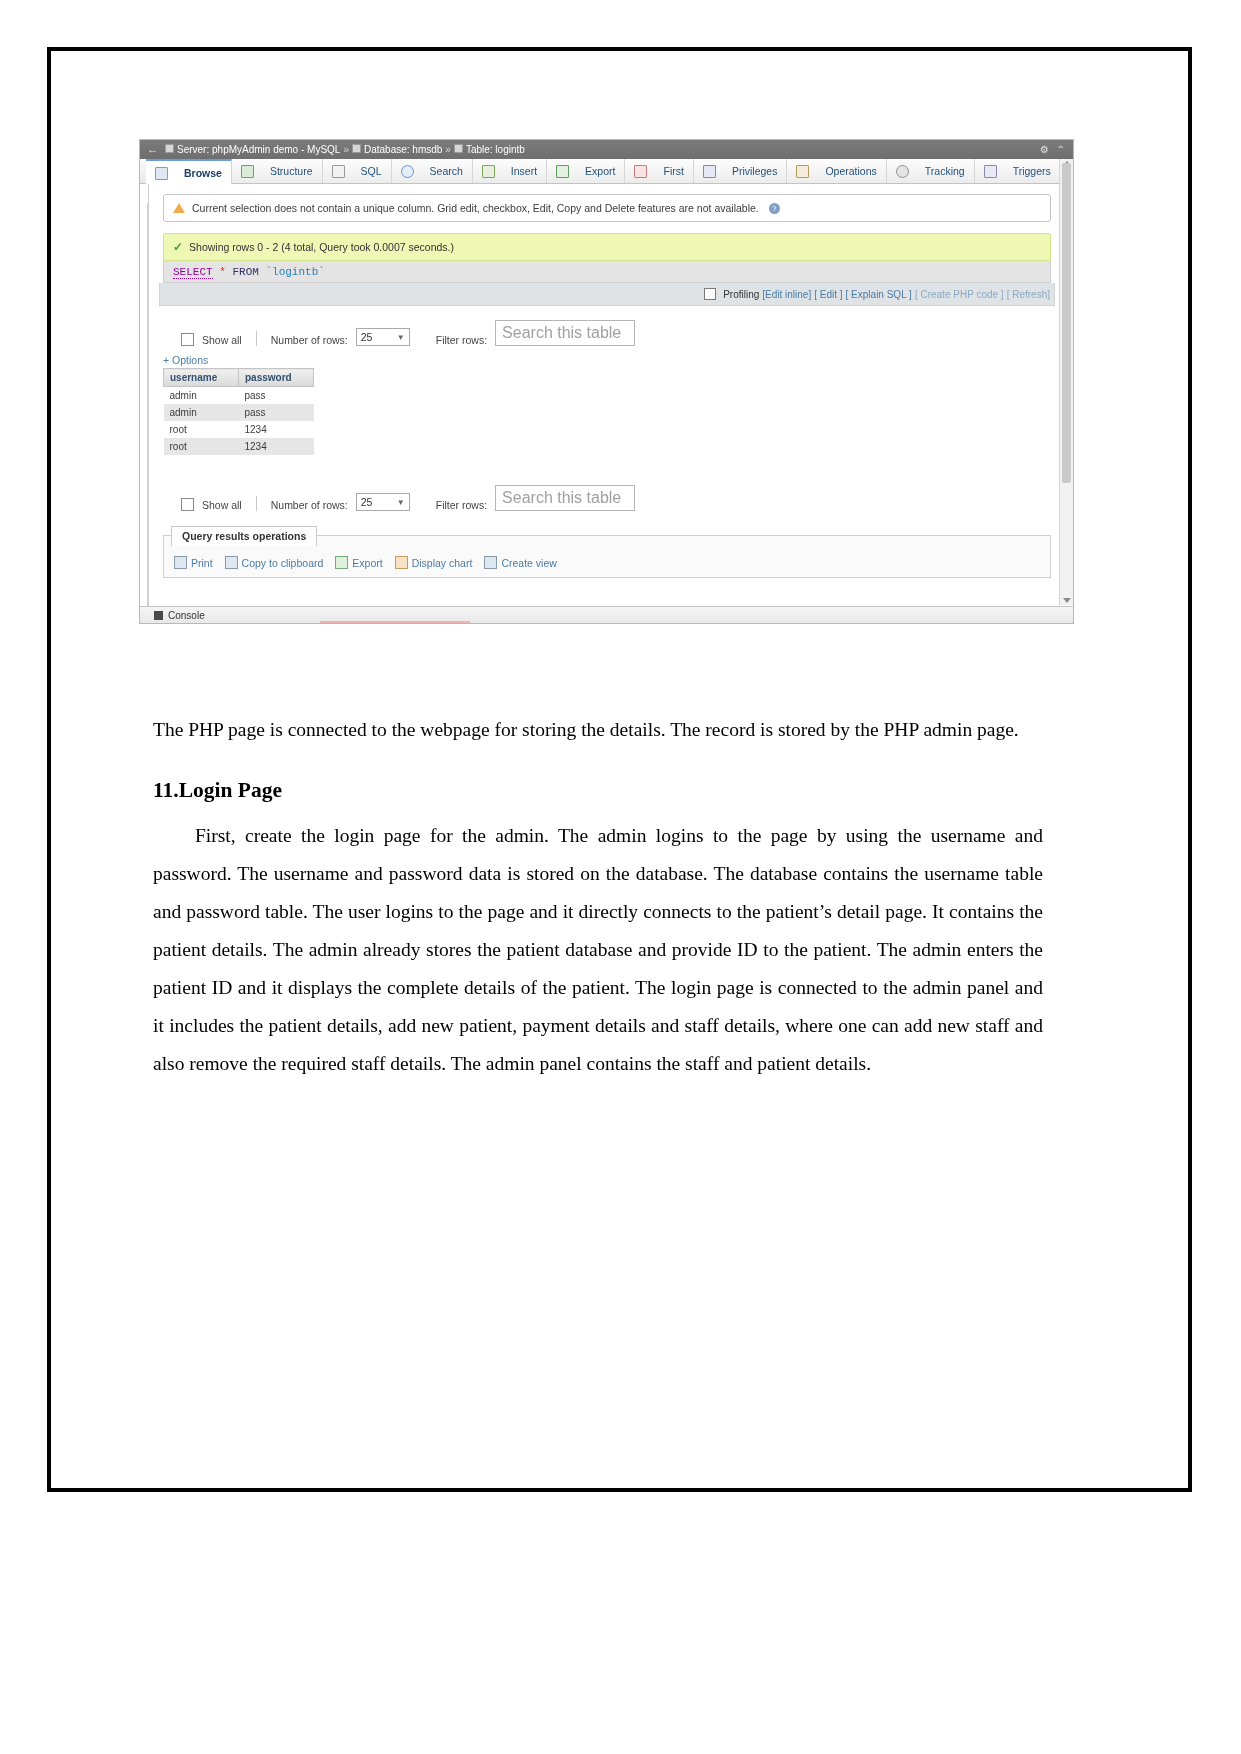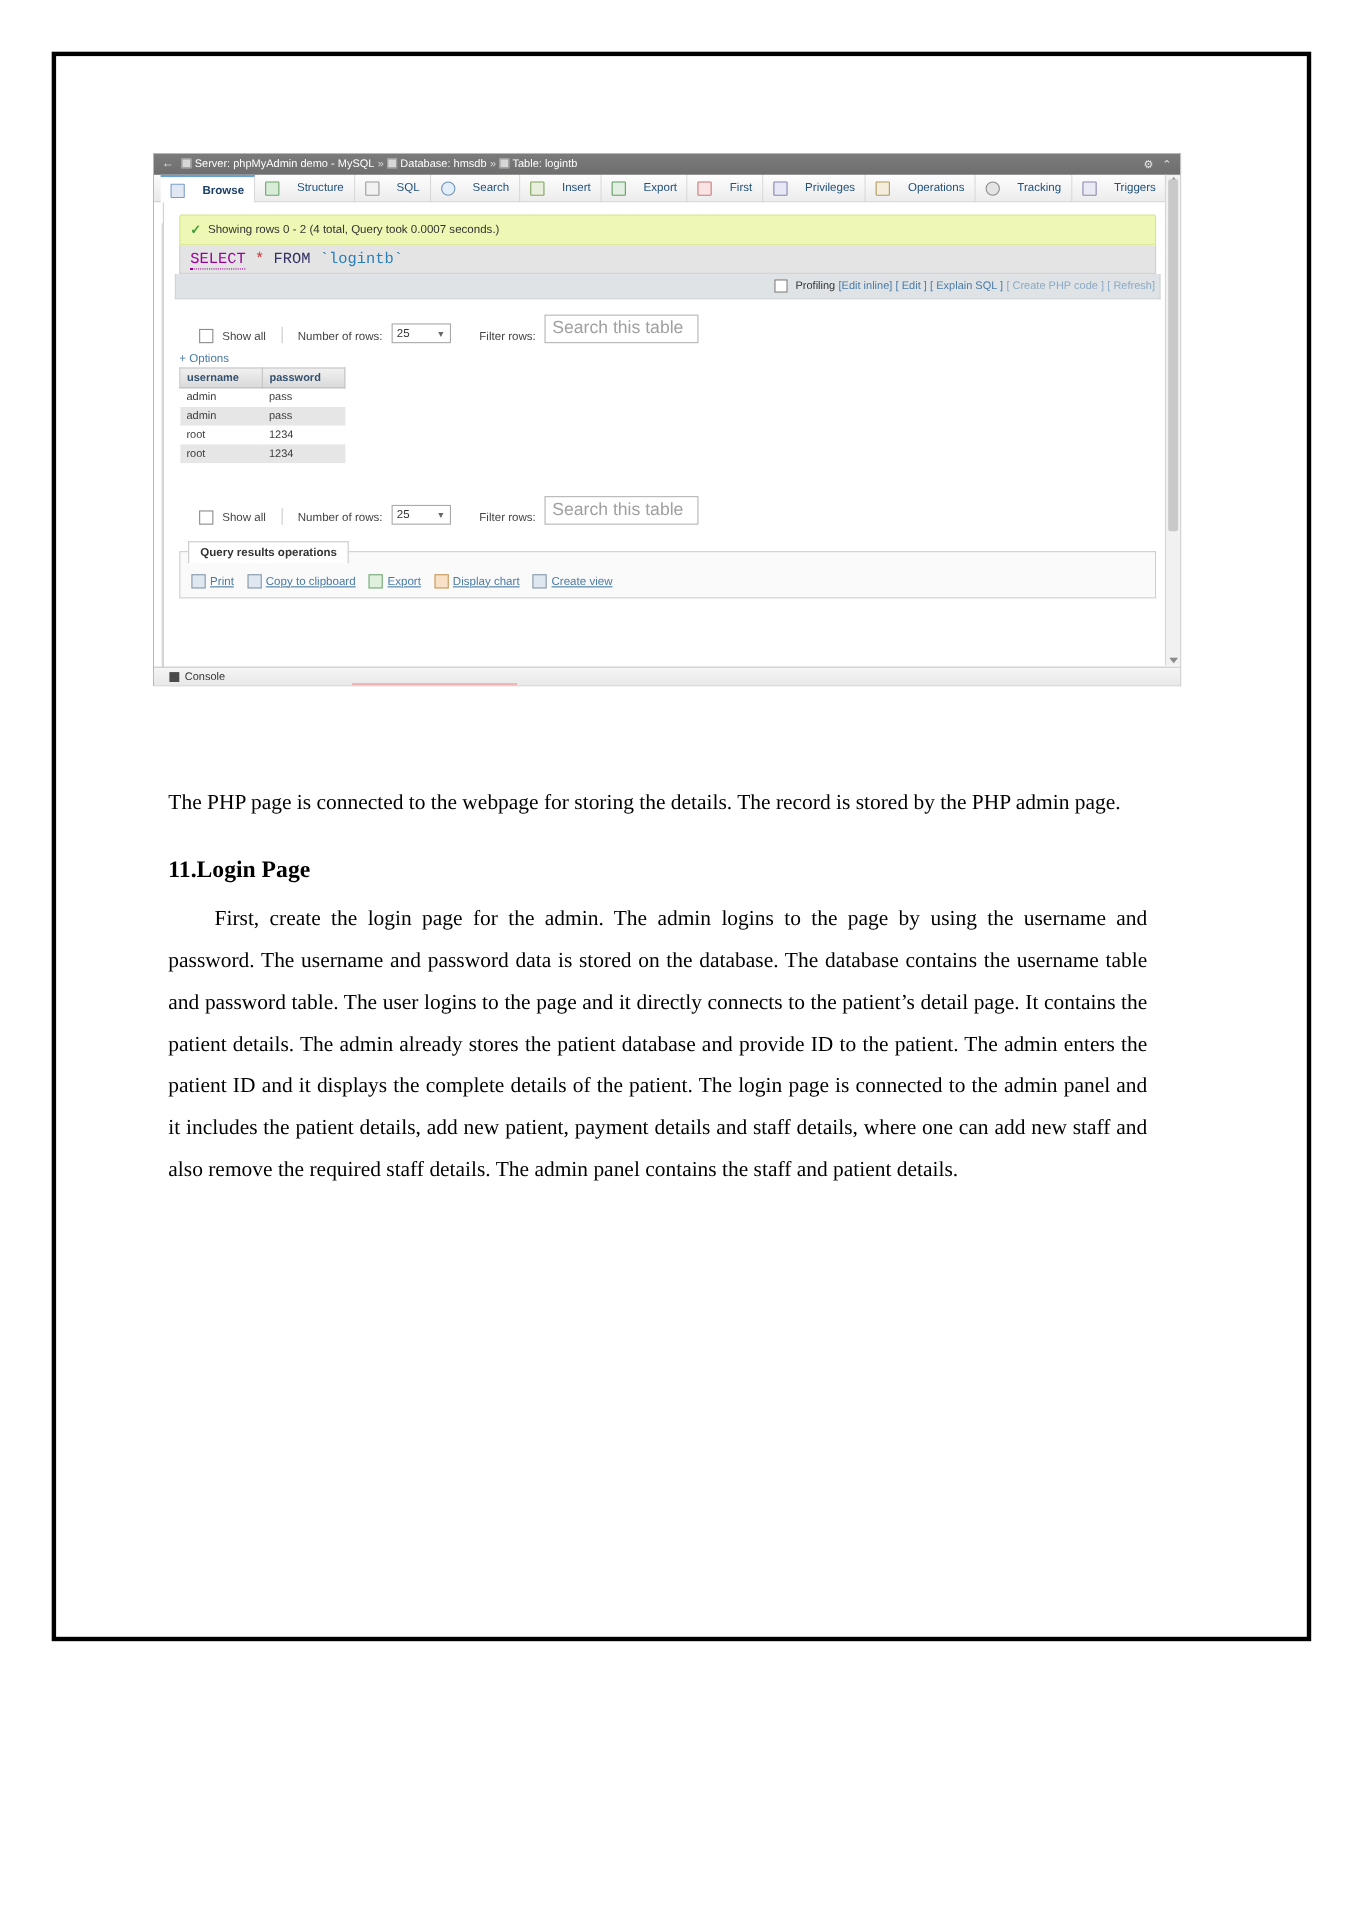--- a/index.html
+++ b/index.html
@@ -181,21 +181,21 @@
   }
   .check-icon { color:#3f9c35; font-size: 12px; font-weight: bold; }
 
   .sql-box {
     margin: 0 6px;
     background: #e4e4e4;
     border: 1px solid #d0d0d0;
     border-top: none;
     padding: 5px 9px 4px 9px;
     font-family: "Liberation Mono", monospace;
-    font-size: 14px;
+    font-size: 11px;
   }
   .kw { color: #990099; border-bottom: 1px dotted #990099; }
   .star { color: #cc3333; }
   .kw2 { color: #333366; }
   .tblname { color: #2a7fb8; }
 
   .profiling-bar {
     margin: 0 2px;
     background: #dfe3e6;
     border: 1px solid #cfd4d8;
@@ -292,21 +292,20 @@
   }
   .qro-box {
     border: 1px solid #cfcfcf;
     background: #fafafa;
     padding: 20px 22px 8px 10px;
     display: flex;
     align-items: center;
     gap: 12px;
     font-size: 10.5px;
     color: #4a7ba6;
-    text-decoration: underline;
   }
   .qro-item { display: flex; align-items: center; gap: 4px; white-space: nowrap;}
   .qro-ico { width: 11px; height: 11px; display:inline-block; border:1px solid #8899aa; background:#dfe7f0;}
   .qro-ico.green { background:#dff0df; border-color:#78a878; }
   .qro-ico.chart { background:#f7e2c8; border-color:#c49a5e; }
 
   .console-bar {
     position: absolute;
     left: 0; right: 0; bottom: 0;
     height: 18px;
@@ -452,20 +451,25 @@
         <div class="pma-tab">
           <span class="tabicon ti-trig"></span>
           <span>Triggers</span>
         </div>
       </div>
 
       <div class="pma-body">
         <div class="pma-leftstrip"></div>
         <div class="pma-inner">
 
+          <div class="notice-warn">
+            <span class="warn-icon"></span>
+            <span>Current selection does not contain a unique column. Grid edit, checkbox, Edit, Copy and Delete features are not available.</span>
+            <span class="info-circle">?</span>
+          </div>
 
           <div class="notice-ok">
             <span class="check-icon">✓</span>
             <span>Showing rows 0 - 2 (4 total, Query took 0.0007 seconds.)</span>
           </div>
 
           <div class="sql-box">
             <span class="kw">SELECT</span>
             <span class="star">*</span>
             <span class="kw2">FROM</span>

